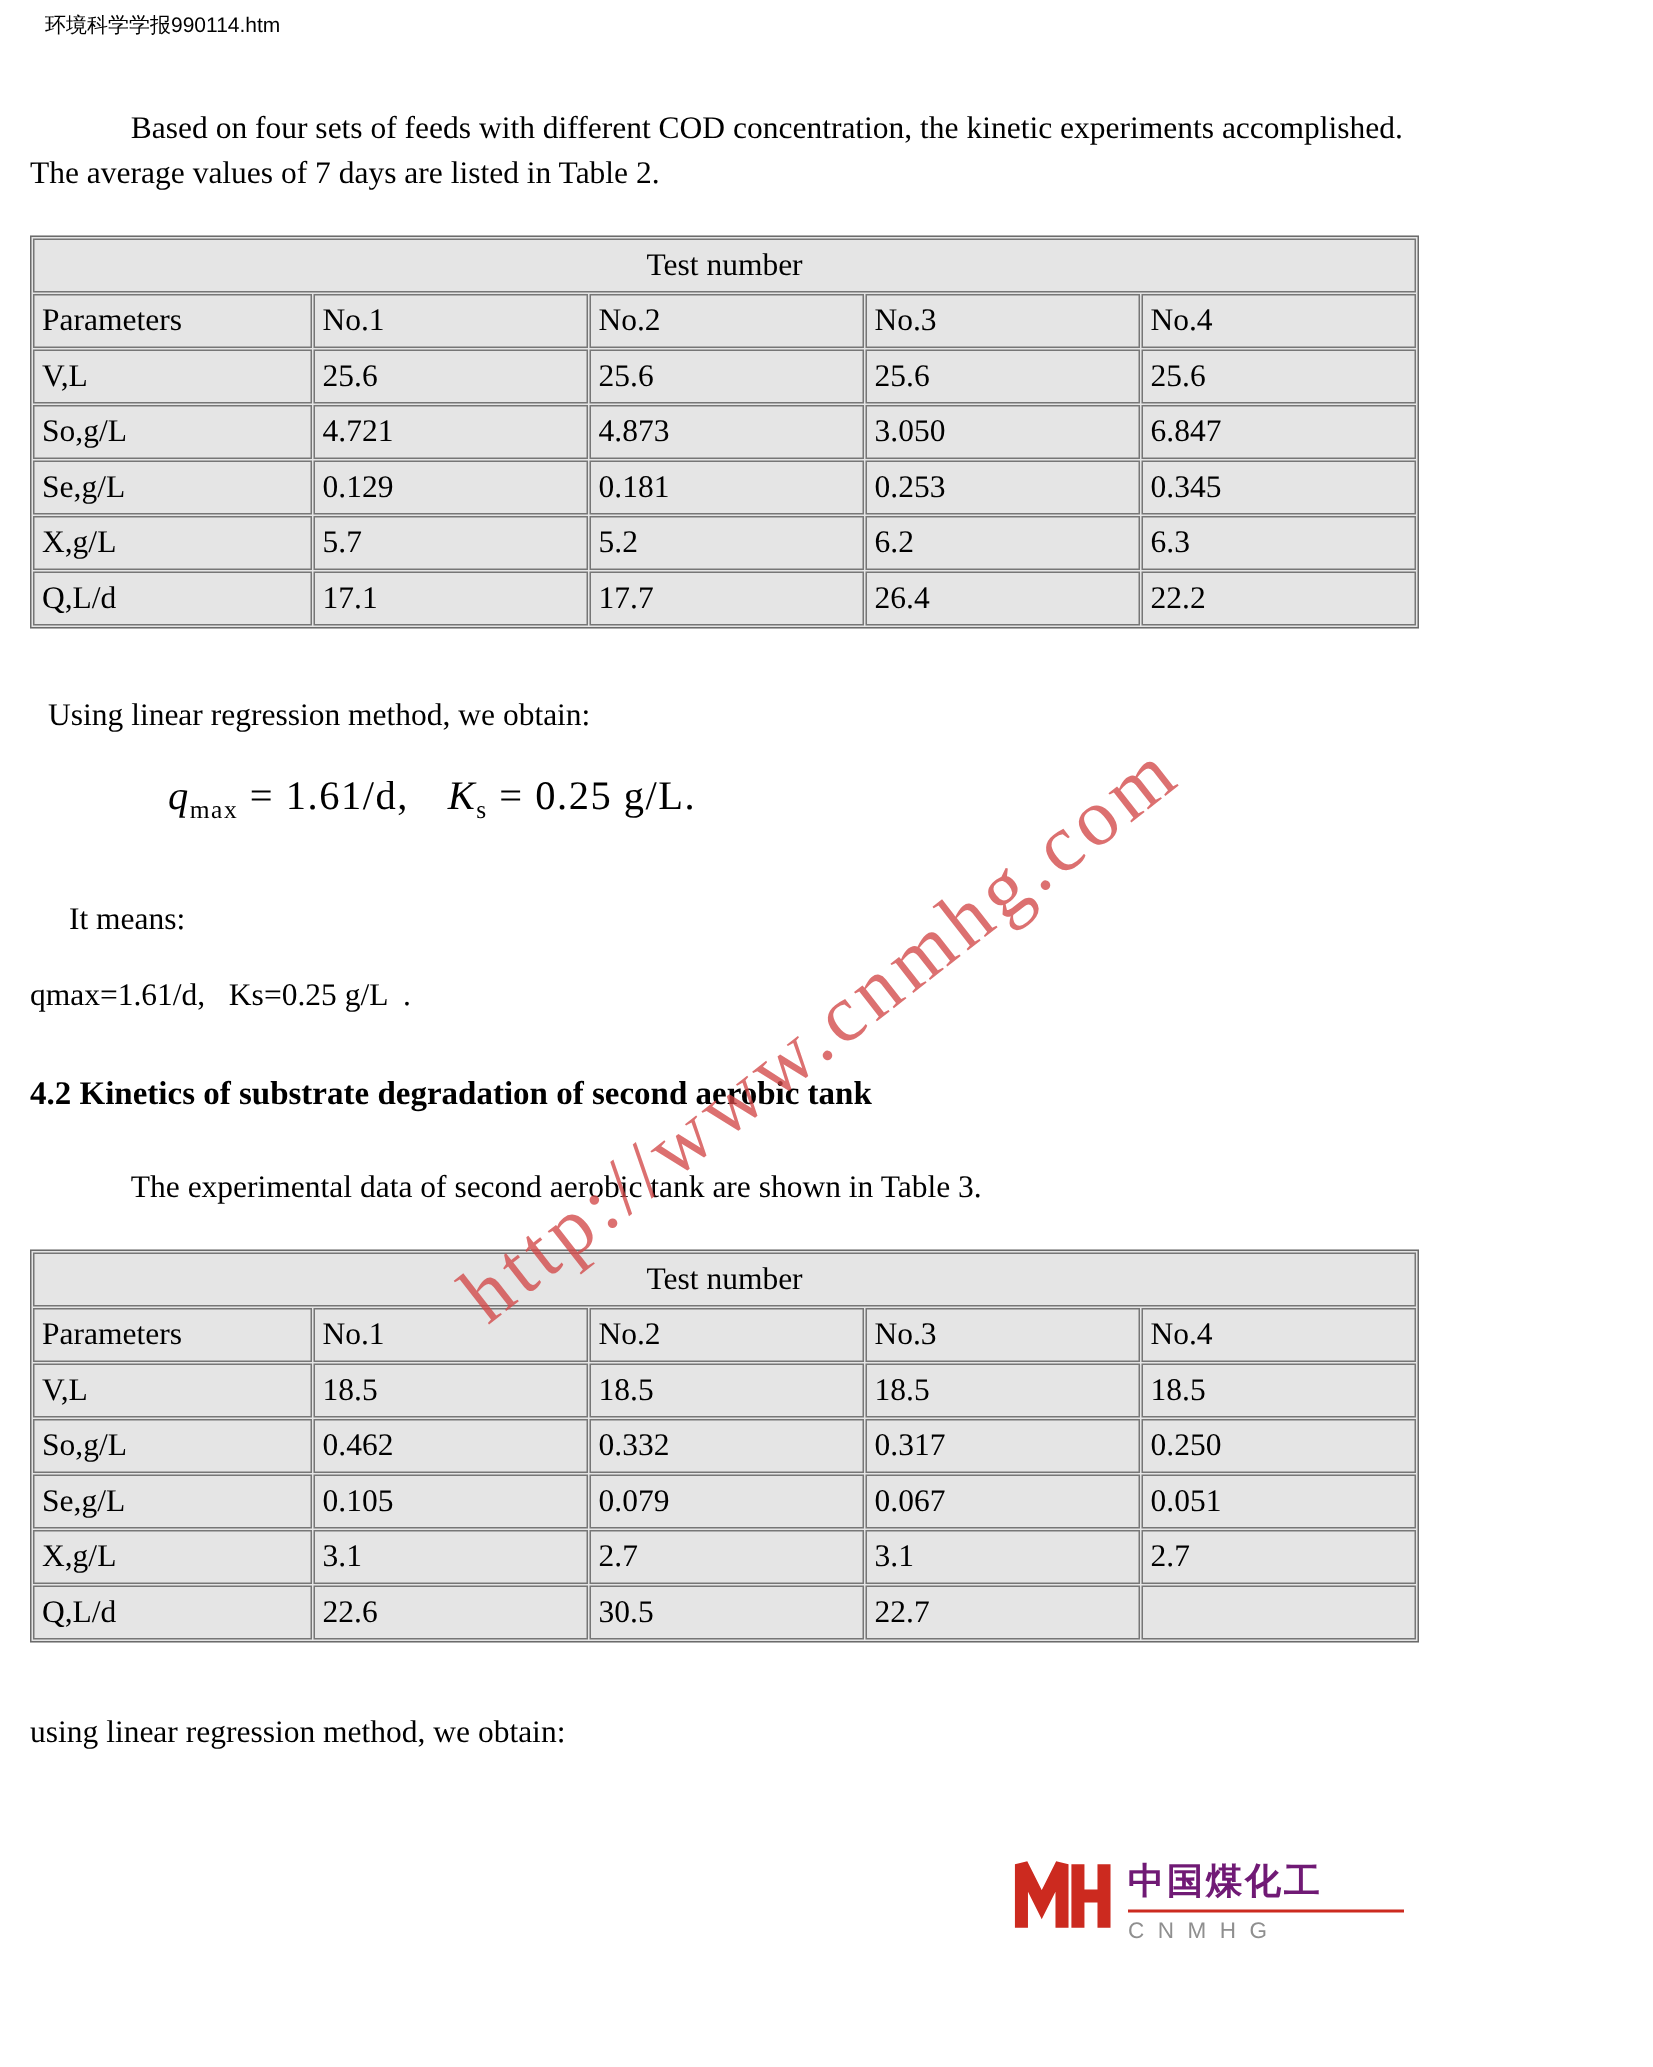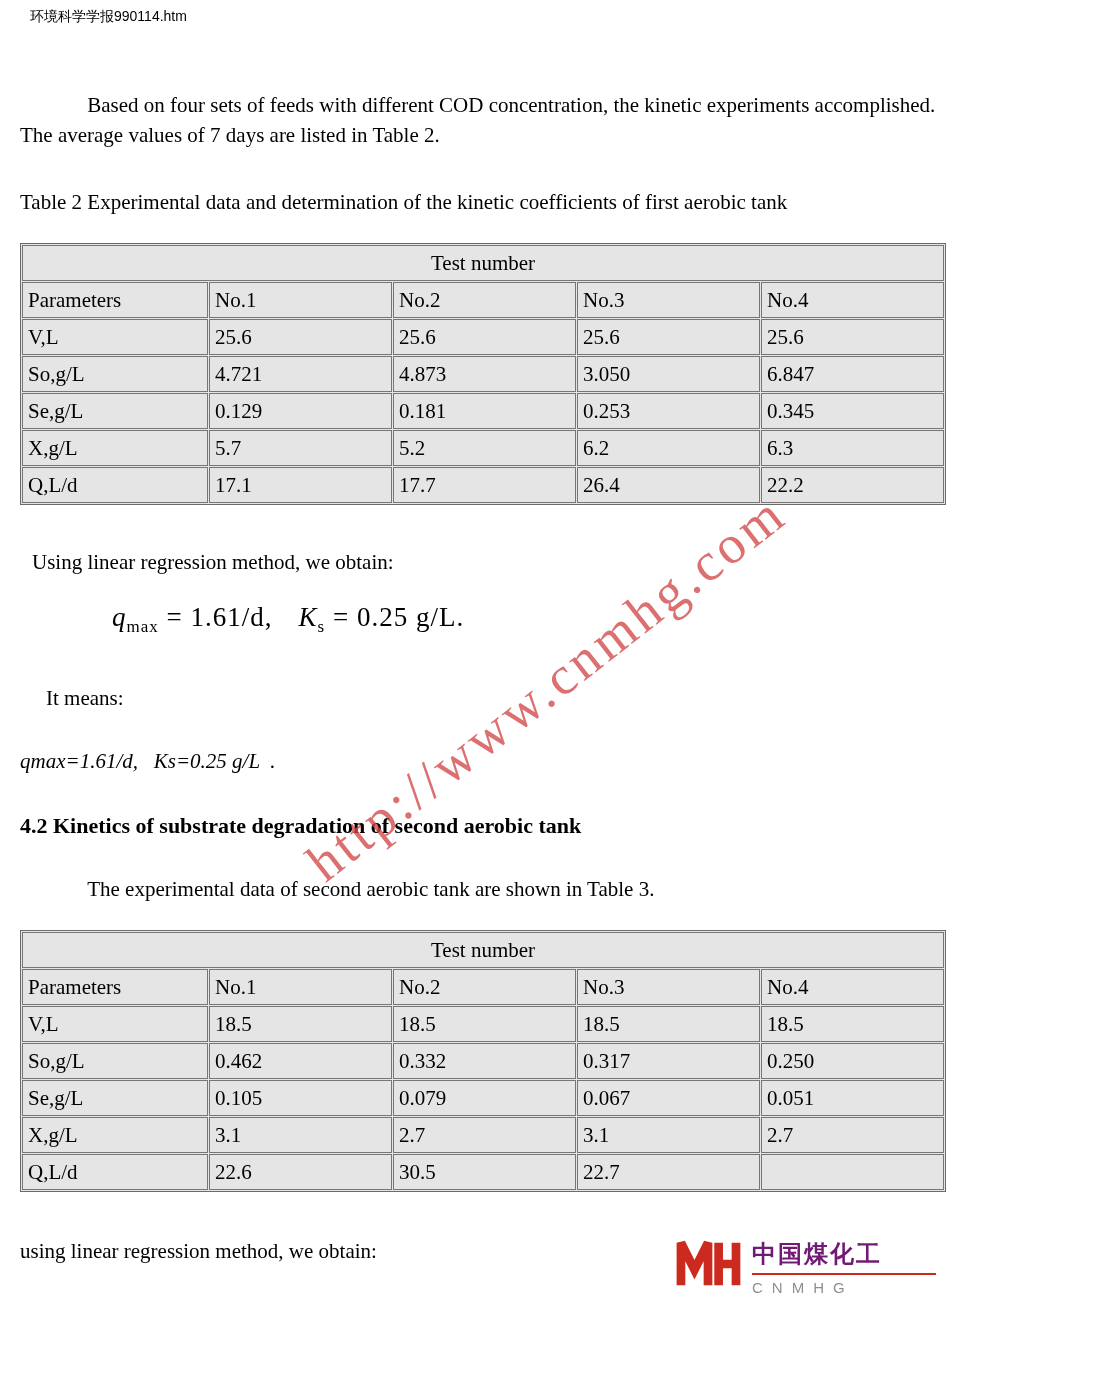--- a/index.html
+++ b/index.html
@@ -11,21 +11,21 @@
     font-size:21px;color:#000;
     overflow:hidden;
   }
   .content{padding:0 20px;}
   .filename{
     position:absolute;top:8px;left:30px;
     font-family:"Liberation Sans", sans-serif;
     font-size:14px;color:#000;
   }
   .para{width:918px;line-height:1.45;margin:0;}
-  .indent{text-indent:3.2em;margin-top:20px;}
+  .indent{text-indent:3.2em;}
   .intro{padding-top:70px;}
   .caption{margin-top:36px;width:950px;}
   .data-table{
     margin-top:26px;
     border-collapse:separate;border-spacing:1px;
     border:1px solid #6b6b6b;
     width:917px;table-layout:fixed;
     font-size:21px;background:#e5e5e5;
   }
   .data-table td{
@@ -37,21 +37,21 @@
   .data-table td.span-header{text-align:center;}
   .using1{margin-top:42px;margin-left:12px;}
   .formula{
     margin-top:24px;margin-left:92px;
     font-size:27px;letter-spacing:1px;
   }
   .formula .fvar{font-style:italic;}
   .formula sub{font-size:17px;}
   .fgap{display:inline-block;width:26px;}
   .itmeans{margin-top:46px;margin-left:26px;}
-  .qmaxline{margin-top:32px;white-space:pre-wrap;font-style:italic;}
+  .qmaxline{margin-top:21px;white-space:pre-wrap;}
   .section-heading{margin-top:34px;font-weight:bold;font-size:22px;font-family:Liberation Serif, serif;}
   .t3intro{margin-top:32px;}
   .caption3{margin-top:34px;}
   .using2{margin-top:44px;}
   .watermark{
     position:absolute;left:295px;top:845px;
     transform:rotate(-38deg);transform-origin:0 0;
     font-family:"Liberation Serif", serif;
     font-size:54px;letter-spacing:4px;
     color:rgba(210,72,72,0.78);
@@ -76,21 +76,20 @@
 </head>
 <body>
 
 <div class="page">
 
   <div class="filename">环境科学学报990114.htm</div>
 
   <div class="content">
     <p class="para indent intro">Based on four sets of feeds with different COD concentration, the kinetic experiments accomplished. The average values of 7 days are listed in Table 2.</p>
 
-    <p class="para caption">Table 2 Experimental data and determination of the kinetic coefficients of first aerobic tank</p>
 
     <table class="data-table" data-table="table2">
         <colgroup>
           <col style="width: 186px;">
           <col style="width: 183px;">
           <col style="width: 183px;">
           <col style="width: 183px;">
           <col style="width: 183px;">
         </colgroup>
       <tbody>

